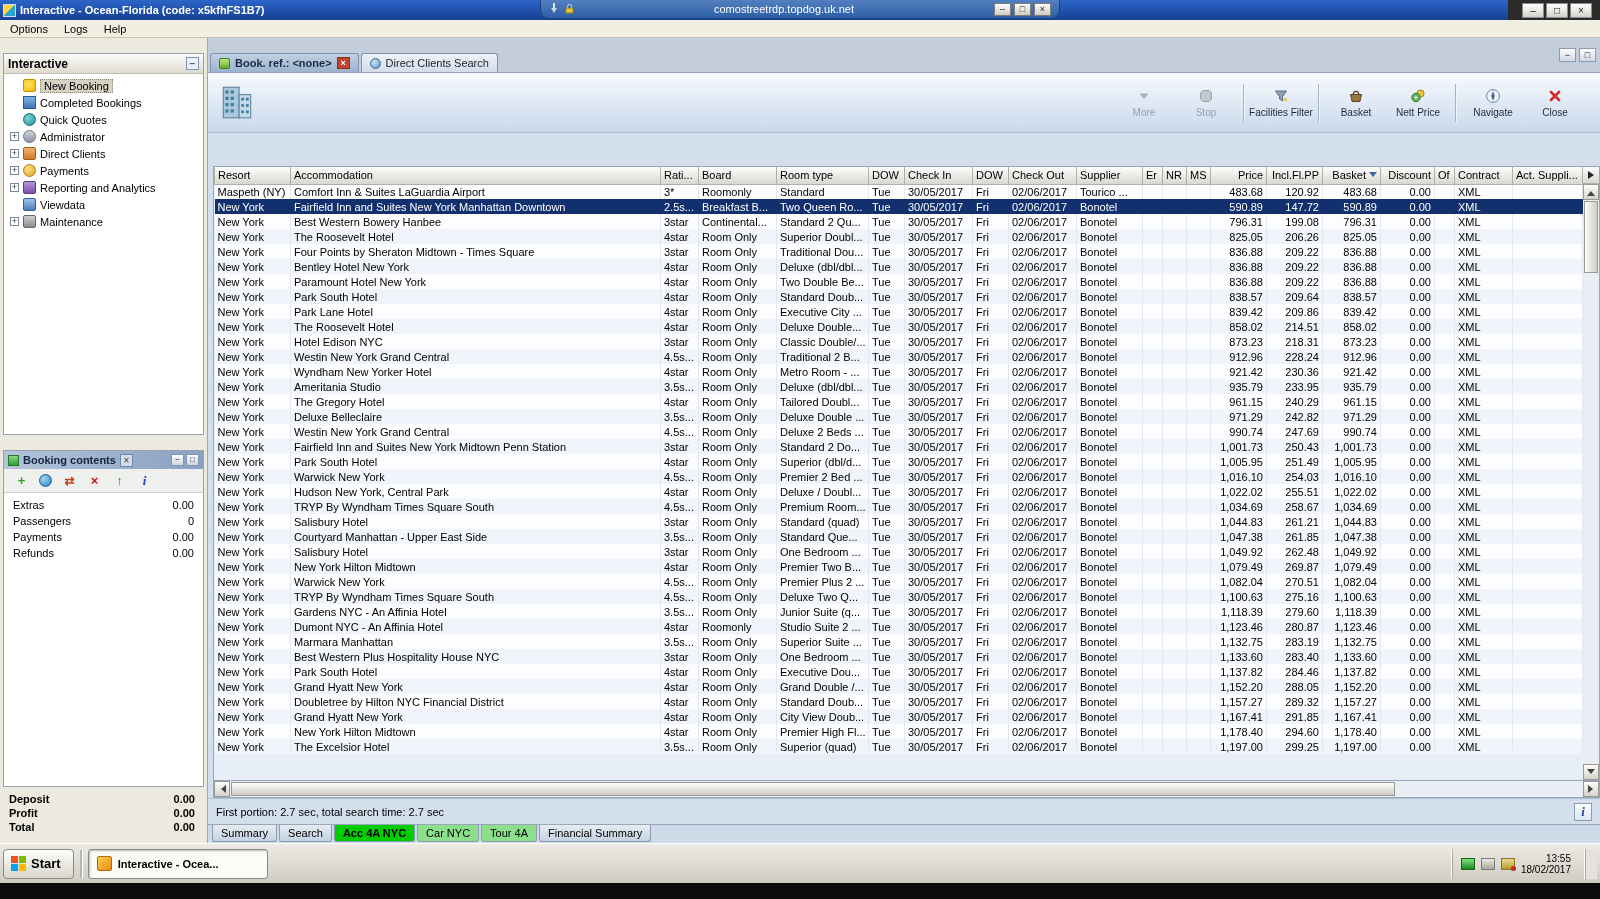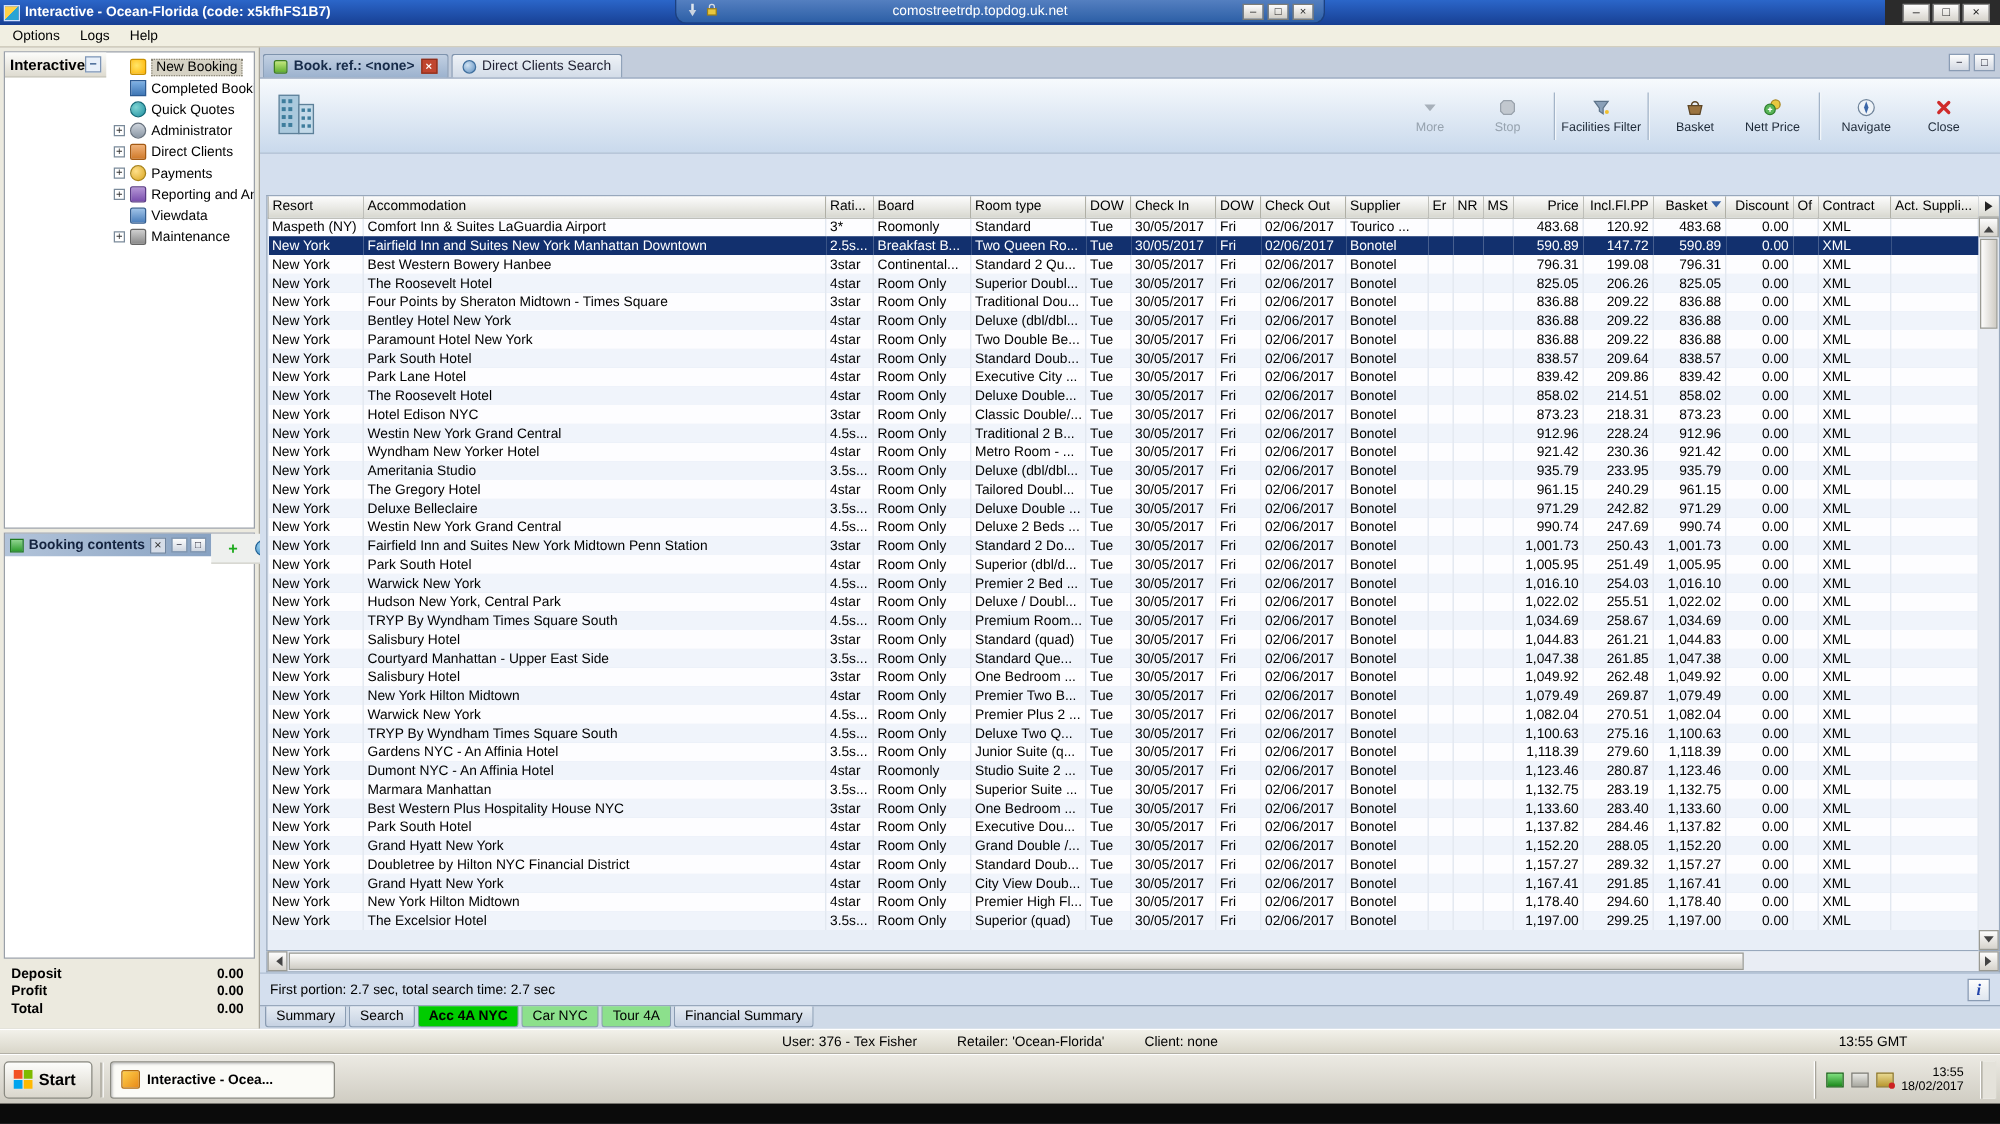--- a/index.html
+++ b/index.html
@@ -20,21 +20,21 @@
 
   
   .menubar { height:18px; background:#f1efe2; border-bottom:1px solid #c8c4b4; display:flex; align-items:center; padding-left:2px; flex:0 0 auto; }
   .menu-item { padding:2px 8px; cursor:default; }
 
   
   .workarea { flex:1; display:flex; min-height:0; background:#e3e0d4; }
 
   
   .sidebar { width:208px; flex:0 0 auto; display:flex; flex-direction:column; background:#eceadf; border-right:1px solid #a9a69a; }
-  .panel { margin:3px 3px 0 3px; border:1px solid #9aa0a8; background:#fff; display:flex; flex-direction:row; }
+  .panel { margin:15px 3px 0 3px; border:1px solid #9aa0a8; background:#fff; display:flex; flex-direction:column; }
   .nav-panel { height:382px; flex:0 0 auto; }
   .panel-header { height:20px; flex:0 0 auto; background:linear-gradient(#fcfcfa,#dedbd0); border-bottom:1px solid #c0bdb0; display:flex; align-items:center; padding:0 4px; font-weight:bold; font-size:12px; }
   .collapse-btn { margin-left:auto; width:13px; height:13px; border:1px solid #7e95b5; background:#e8f0fa; color:#3a5f8f; font-size:10px; line-height:11px; text-align:center; }
   .tree { padding-top:3px; overflow:hidden; }
   .tree-row { height:17px; display:flex; align-items:center; gap:4px; padding-left:6px; white-space:nowrap; }
   .expander { width:9px; height:9px; flex:0 0 auto; border:1px solid #7a8a9a; background:#fff; color:#333; font-size:9px; line-height:7px; text-align:center; }
   .expander.ghost { visibility:hidden; }
   .tree-icon { width:13px; height:13px; flex:0 0 auto; display:inline-block; }
   .tree-row.sel .tree-label { background:#d6d2c4; border:1px dotted #8a8678; padding:0 3px; }
   .new-booking-icon{background:radial-gradient(circle at 40% 40%,#ffe66a,#ffb300);border:1px solid #c89000;border-radius:2px;}
@@ -61,21 +61,21 @@
   .delete-icon{color:#cc1111;}
   .export-icon{color:#1d8a1d;}
   .info-icon{color:#2244bb;font-family:"Liberation Serif",serif;font-style:italic;}
   .bc-rows { padding:6px 9px; }
   .bc-row { height:16px; display:flex; justify-content:space-between; }
   .side-totals { flex:0 0 auto; padding:6px 12px 8px 9px; }
   .tot-row { height:14px; display:flex; justify-content:space-between; font-weight:bold; }
 
   
   .main { flex:1; min-width:0; display:flex; flex-direction:column; background:#d4dfee; }
-  .doc-tabs { height:25px; flex:0 0 auto; background:#c3cddc; border-bottom:1px solid #8ea0b8; display:flex; align-items:flex-end; padding:0 4px 0 2px; gap:2px; }
+  .doc-tabs { height:35px; flex:0 0 auto; background:#c3cddc; border-bottom:1px solid #8ea0b8; display:flex; align-items:flex-end; padding:0 4px 0 2px; gap:2px; }
   .doc-tab { height:19px; display:flex; align-items:center; gap:5px; padding:0 8px; border:1px solid #7e93ad; border-bottom:none; border-radius:3px 3px 0 0; background:linear-gradient(#eef2f7,#d3dce8); color:#223; }
   .doc-tab.active { background:linear-gradient(#c2d0e2,#9cb2ce); font-weight:bold; color:#162a48; }
   .dtab-ico { width:11px; height:11px; border-radius:2px; }
   .dtab-ico.a { background:linear-gradient(#c5e87f,#5fae2f); border:1px solid #3f7e1f; }
   .dtab-ico.b { background:radial-gradient(circle at 35% 35%,#cfe2f2,#5f8fc0); border:1px solid #3f6f9e; border-radius:50%; }
   .dtab-close { width:13px; height:12px; background:#c0452f; color:#fff; font-size:9px; line-height:11px; text-align:center; border:1px solid #8d2f1d; font-weight:bold; }
   .mdi-btns { margin-left:auto; display:flex; gap:3px; align-self:center; }
   .mdi-btn { width:17px; height:14px; background:linear-gradient(#fdfdfd,#d2d8e2); border:1px solid #8a9cb4; font-size:9px; line-height:12px; text-align:center; color:#223; }
 
   .doc-header { height:60px; flex:0 0 auto; background:linear-gradient(180deg,#f7fafd,#c9d9ec); border-bottom:1px solid #aebfd2; display:flex; align-items:center; padding:0 10px; }
@@ -1338,28 +1338,20 @@
           <div class="b-tab plain">Summary</div>
           <div class="b-tab plain">Search</div>
           <div class="b-tab green-bright">Acc 4A NYC</div>
           <div class="b-tab green">Car NYC</div>
           <div class="b-tab green">Tour 4A</div>
           <div class="b-tab plain">Financial Summary</div>
         </div>
     </div>
   </div>
 
-  <div class="statusbar">
-    <div class="status-center">
-      <span>User: 376 - Tex Fisher</span>
-      <span>Retailer: 'Ocean-Florida'</span>
-      <span>Client: none</span>
-    </div>
-    <span class="status-time">13:55 GMT</span>
-  </div>
 
   <div class="taskbar">
     <div class="start-btn">
       <span class="start-flag">
           <span class="fl-r"></span>
           <span class="fl-g"></span>
           <span class="fl-b"></span>
           <span class="fl-y"></span>
         </span>
       <span>Start</span>

